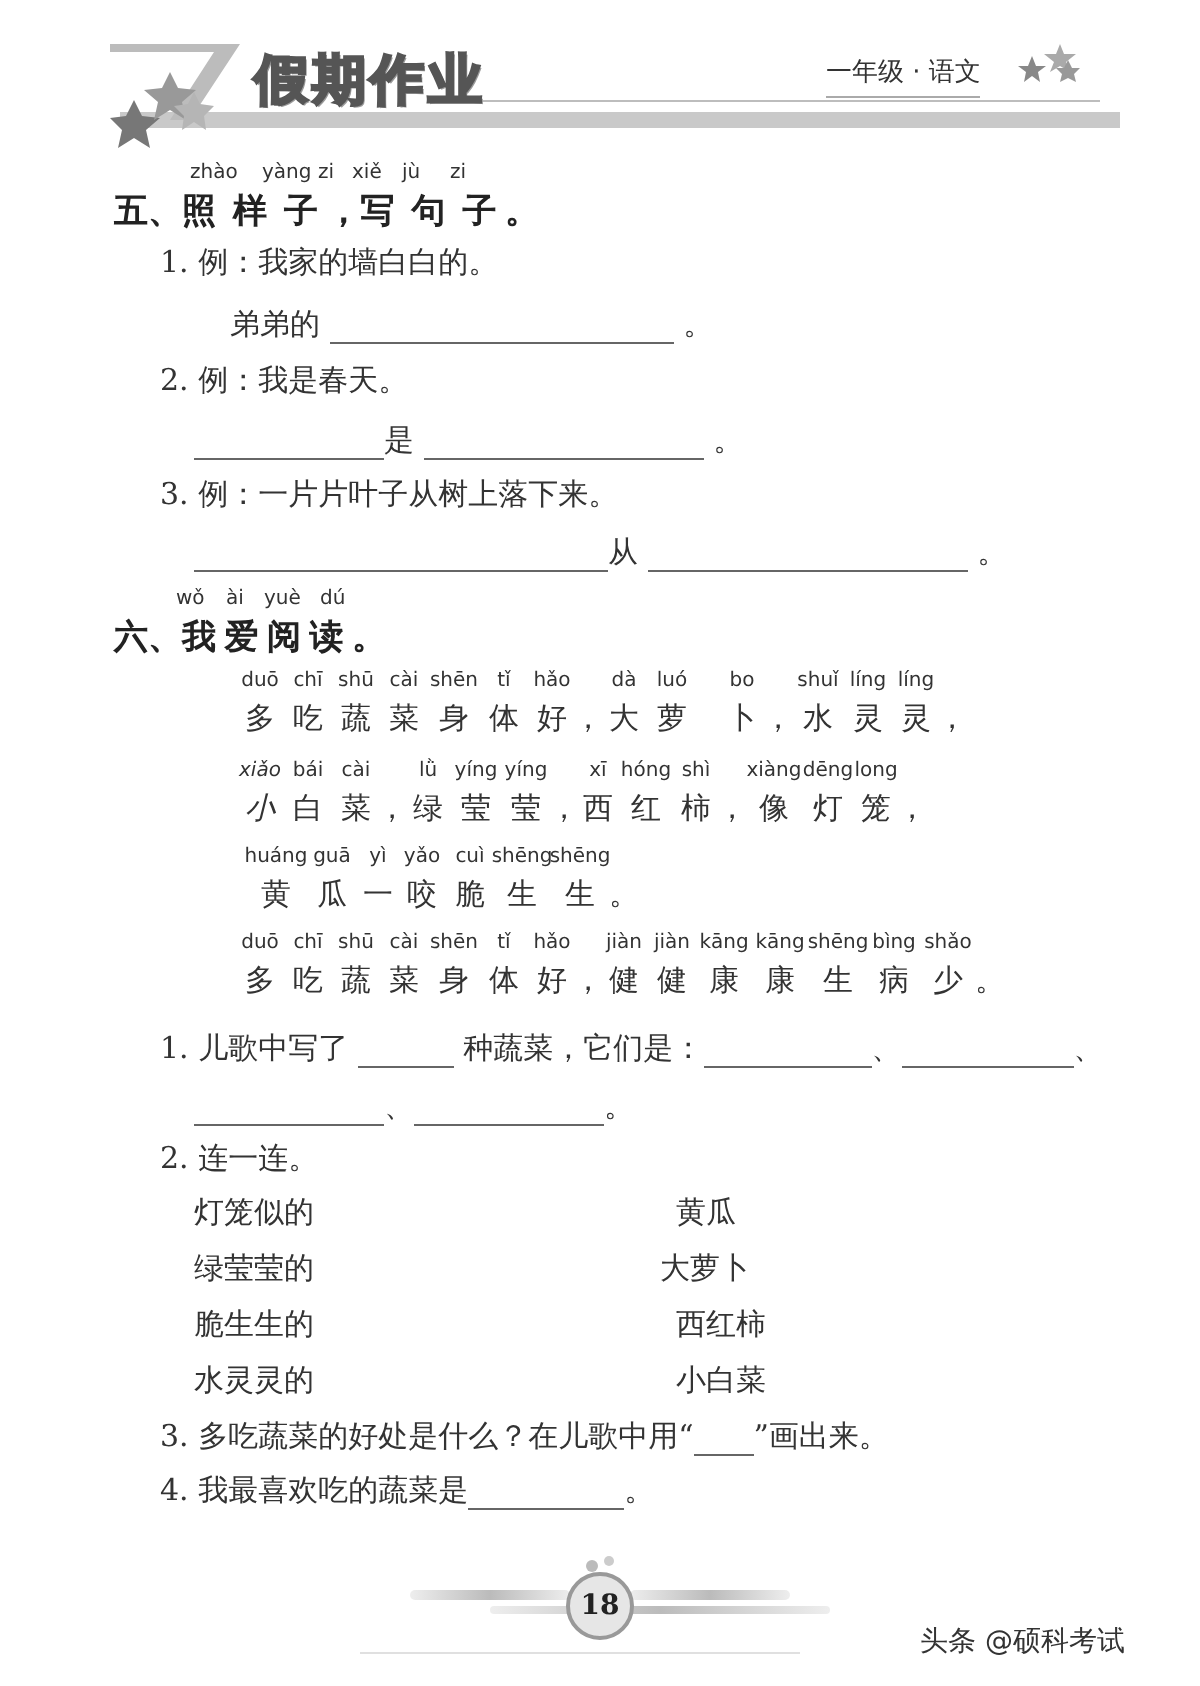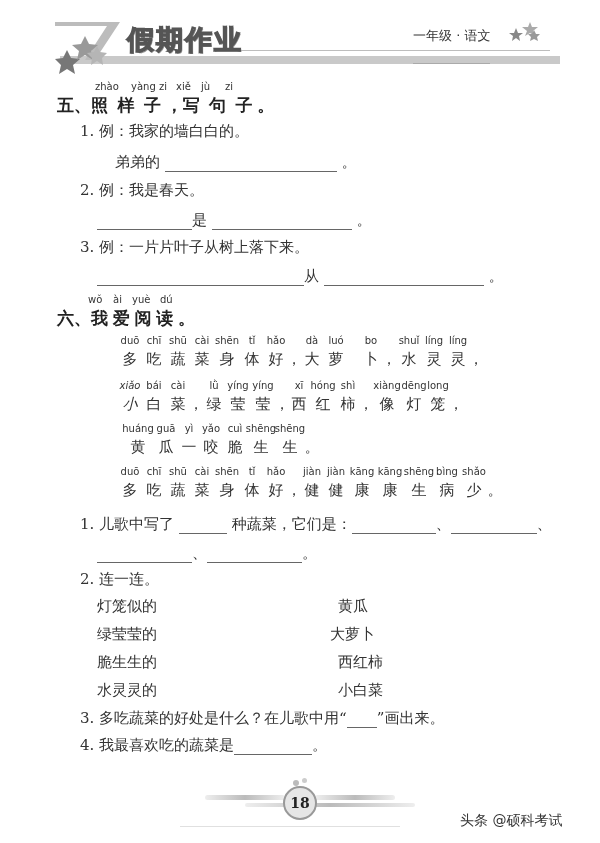--- a/index.html
+++ b/index.html
@@ -12,25 +12,25 @@
   .hdr-band { left: 60px; top: 56px; width: 500px; height: 8px; background: #c9c9c9; }
   .hdr-thin { left: 220px; top: 50px; width: 330px; height: 1px; background: #bdbdbd; }
   .hdr-slash { left: 55px; top: 22px; width: 65px; height: 40px; }
   .hdr-title {
     left: 127px; top: 22px; font-family: "DejaVu Sans", sans-serif; font-weight: bold;
     font-size: 27px; letter-spacing: 2px; color: #fff;
     -webkit-text-stroke: 1.3px #555; text-shadow: 1px 1px 0 #999;
   }
   .hdr-sub {
     left: 413px; top: 27px; font-family: "DejaVu Sans", sans-serif; font-size: 13px; color: #333;
-    border-bottom: 1.5px solid #aaa; padding-bottom: 18px;
+    border-bottom: 1.5px solid #aaa; padding-bottom: 3px;
   }
   .star { position: absolute; }
   
-  .sec-title { font-family: Liberation Sans, sans-serif; font-weight: bold; font-size: 17px; color: #222; }
+  .sec-title { font-family: Liberation Serif, serif; font-weight: bold; font-size: 17px; color: #222; }
   .py { font-family: "DejaVu Sans", sans-serif; font-size: 10px; color: #333; }
   .line { font-size: 15px; color: #333; white-space: nowrap; }
   .blank { display: inline-block; border-bottom: 1px solid #666; vertical-align: bottom; height: 16px; }
   .ruby-row { display: flex; position: absolute; }
   .ruby-cell { display: flex; flex-direction: column; align-items: center; }
   .ruby-cell .p { font-family: "DejaVu Sans", sans-serif; font-size: 10px; color: #333; height: 14px; white-space: nowrap; }
   .ruby-cell .c { font-family: "DejaVu Sans", sans-serif; font-size: 15px; color: #333; margin-top: 1px; }
   .match { font-size: 15px; color: #333; }
   .footer-bar { height: 5px; background: linear-gradient(90deg,#eee,#bbb,#eee); border-radius: 3px; }
   .page-num {

